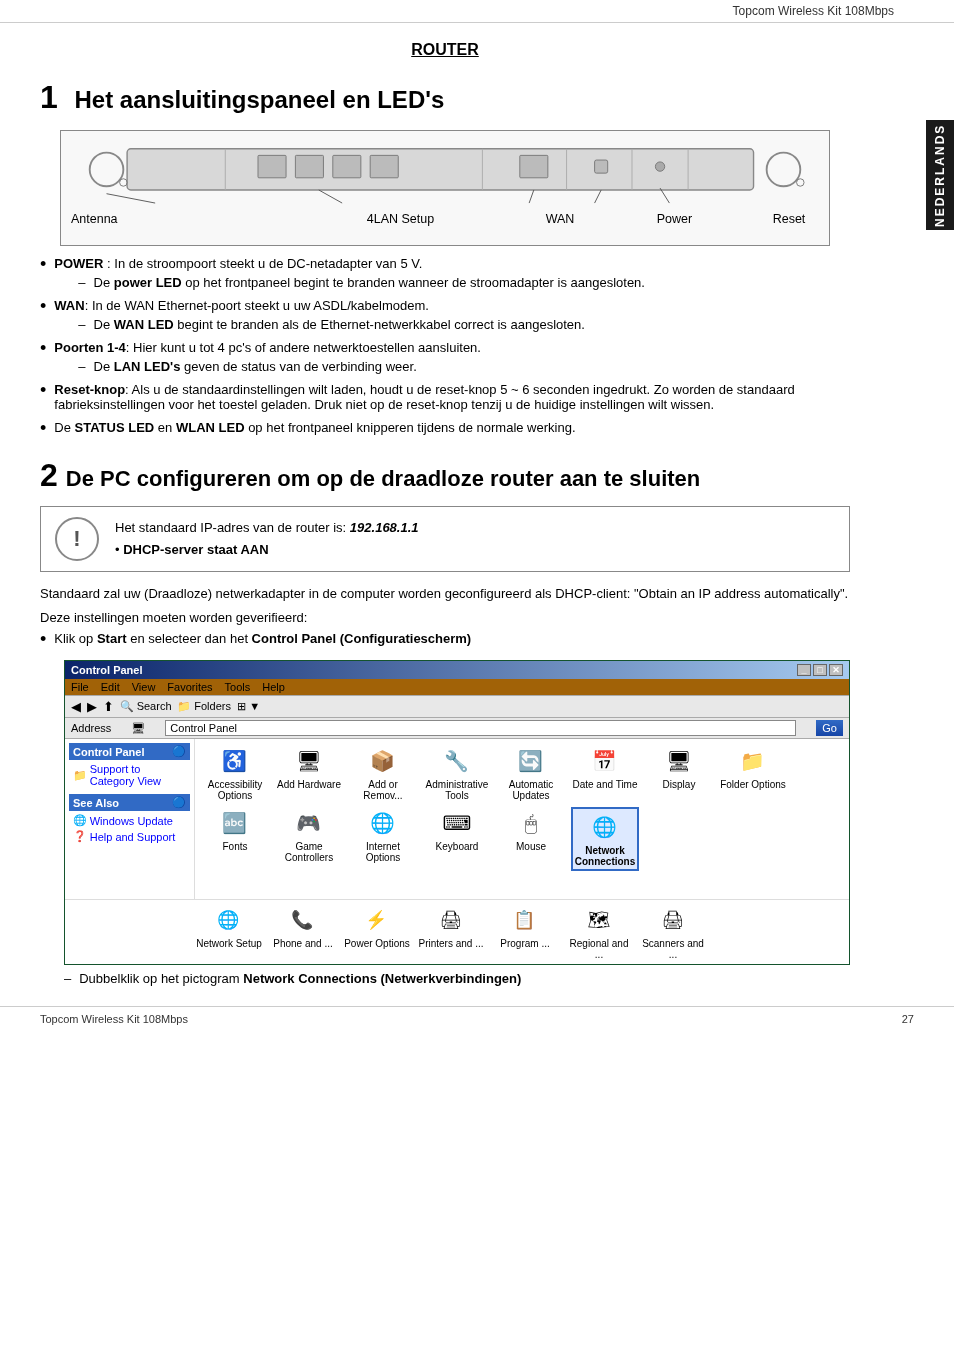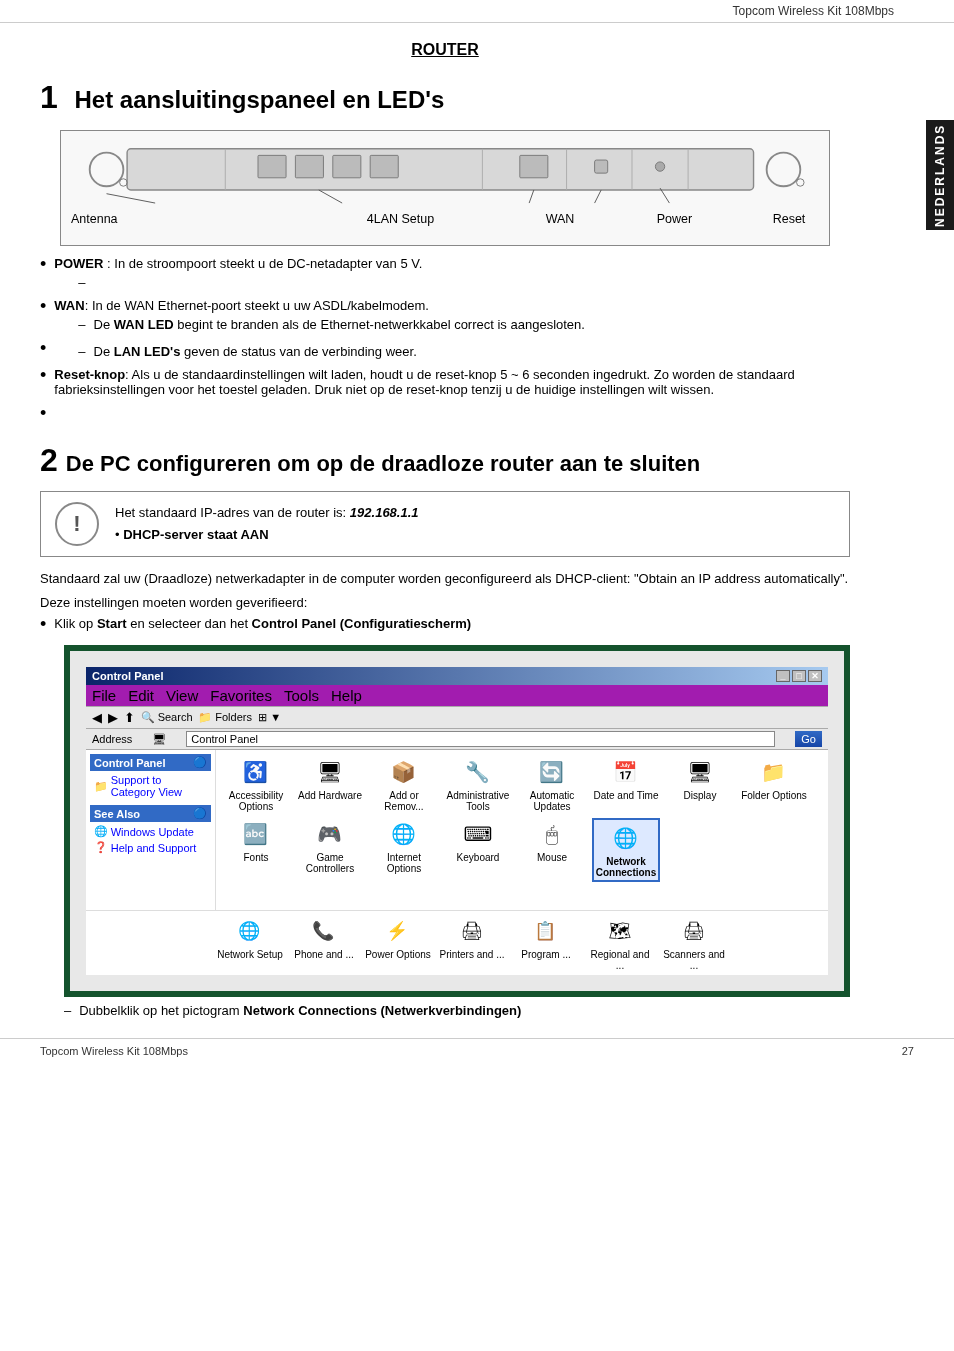--- a/index.html
+++ b/index.html
@@ -133,23 +133,23 @@
       flex-shrink: 0;
     }
 
     .info-text {
       font-size: 13px;
       line-height: 1.7;
     }
 
     
     .cp-screenshot {
-      border: 6px solid #14532d;
+      border: 1px solid #14532d;
       margin: 10px 0 6px 0;
-      padding: 16px;
+      padding: 0;
       background: #e8e8e8;
       font-size: 11px;
     }
 
     .cp-title-bar {
       background: linear-gradient(to right, #0a246a, #a6caf0);
       color: #fff;
       padding: 3px 6px;
       font-size: 11px;
       font-weight: bold;
@@ -168,25 +168,25 @@
       height: 12px;
       background: #c0c0c0;
       border: 1px solid #666;
       font-size: 9px;
       display: flex;
       align-items: center;
       justify-content: center;
     }
 
     .cp-menu-bar {
-      background: #a21caf;
+      background: #a16207;
       display: flex;
       gap: 12px;
       padding: 2px 6px;
-      font-size: 15px;
+      font-size: 11px;
       border-bottom: 1px solid #aaa;
     }
 
     .cp-toolbar {
       background: #e8e8e8;
       padding: 3px 6px;
       display: flex;
       align-items: center;
       gap: 6px;
       border-bottom: 1px solid #aaa;
@@ -418,54 +418,59 @@
       <span style="width:60px; text-align:center;">Reset</span>
     </div>
   </div>
 
   <div class="bullet-item" style="margin-top:8px;">
     <span class="bullet-dot">•</span>
     <div class="bullet-content">
       <span><strong>POWER</strong><span> : In de stroompoort steekt u de DC-netadapter van 5 V.</span></span>
       <div class="sub-bullet">
         <span class="sub-dash">–</span>
+        <span>De <strong>power LED</strong> op het frontpaneel begint te branden wanneer de stroomadapter is aangesloten.</span>
       </div>
     </div>
   </div>
 
   <div class="bullet-item" style="margin-top:6px;">
     <span class="bullet-dot">•</span>
     <div class="bullet-content">
       <span><strong>WAN</strong><span>: In de WAN Ethernet-poort steekt u uw ASDL/kabelmodem.</span></span>
       <div class="sub-bullet">
         <span class="sub-dash">–</span>
         <span>De <strong>WAN LED</strong> begint te branden als de Ethernet-netwerkkabel correct is aangesloten.</span>
       </div>
     </div>
   </div>
 
   <div class="bullet-item" style="margin-top:6px;">
     <span class="bullet-dot">•</span>
     <div class="bullet-content">
+      <span><strong>Poorten 1-4</strong><span>: Hier kunt u tot 4 pc's of andere netwerktoestellen aansluiten.</span></span>
       <div class="sub-bullet">
         <span class="sub-dash">–</span>
         <span>De <strong>LAN LED's</strong> geven de status van de verbinding weer.</span>
       </div>
     </div>
   </div>
 
   <div class="bullet-item" style="margin-top:6px;">
     <span class="bullet-dot">•</span>
     <div class="bullet-content">
       <span><strong>Reset-knop</strong><span>: Als u de standaardinstellingen wilt laden, houdt u de reset-knop 5 ~ 6 seconden ingedrukt. Zo worden de standaard fabrieksinstellingen voor het toestel geladen. Druk niet op de reset-knop tenzij u de huidige instellingen wilt wissen.</span></span>
     </div>
   </div>
 
   <div class="bullet-item" style="margin-top:6px;">
     <span class="bullet-dot">•</span>
+    <div class="bullet-content">
+      <span>De <strong>STATUS LED</strong> en <strong>WLAN LED</strong> op het frontpaneel knipperen tijdens de normale werking.</span>
+    </div>
   </div>
 
   <div class="section2-title">
     <span style="font-size:32px;">2</span>
     <span>De PC configureren om op de draadloze router aan te sluiten</span>
   </div>
 
   <div class="info-box">
     <div class="info-icon">!</div>
     <div class="info-text">

